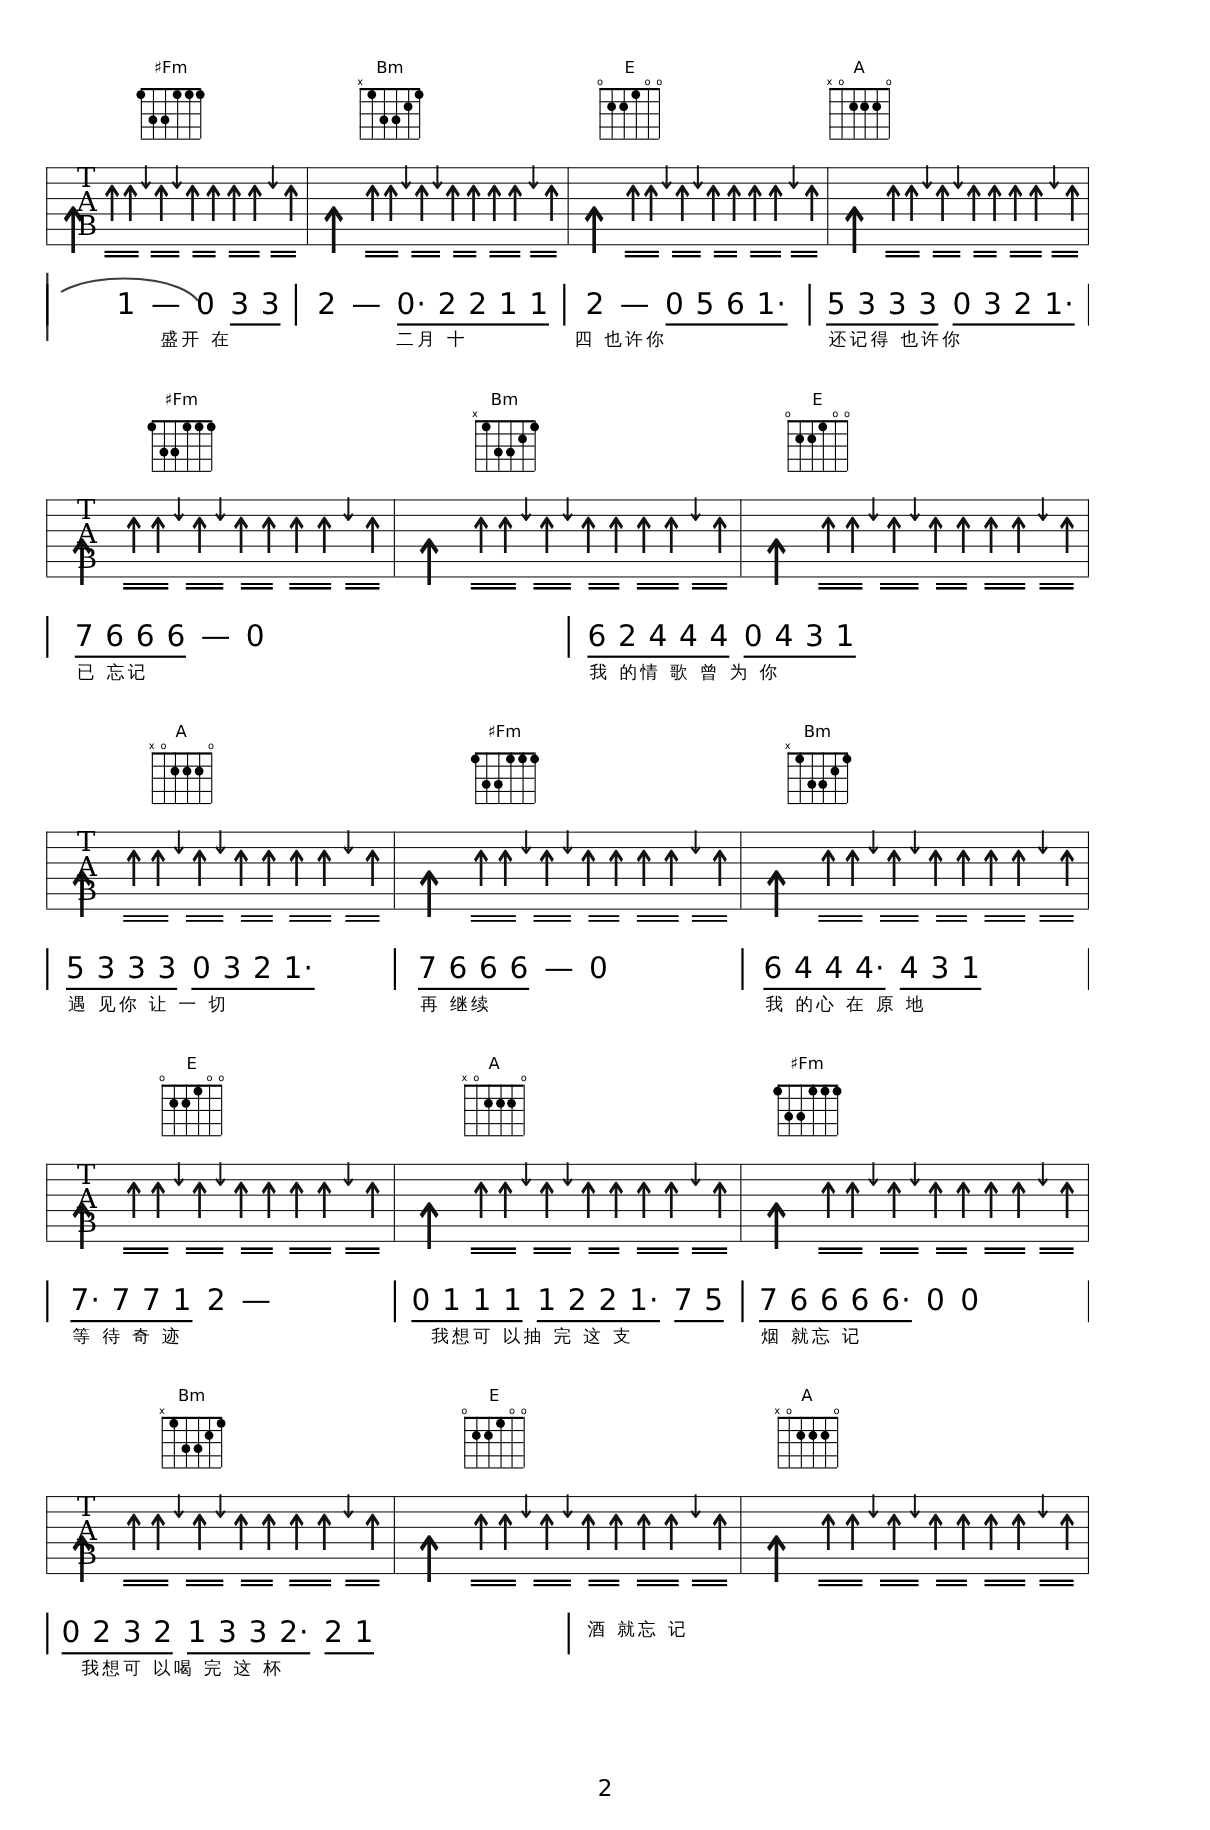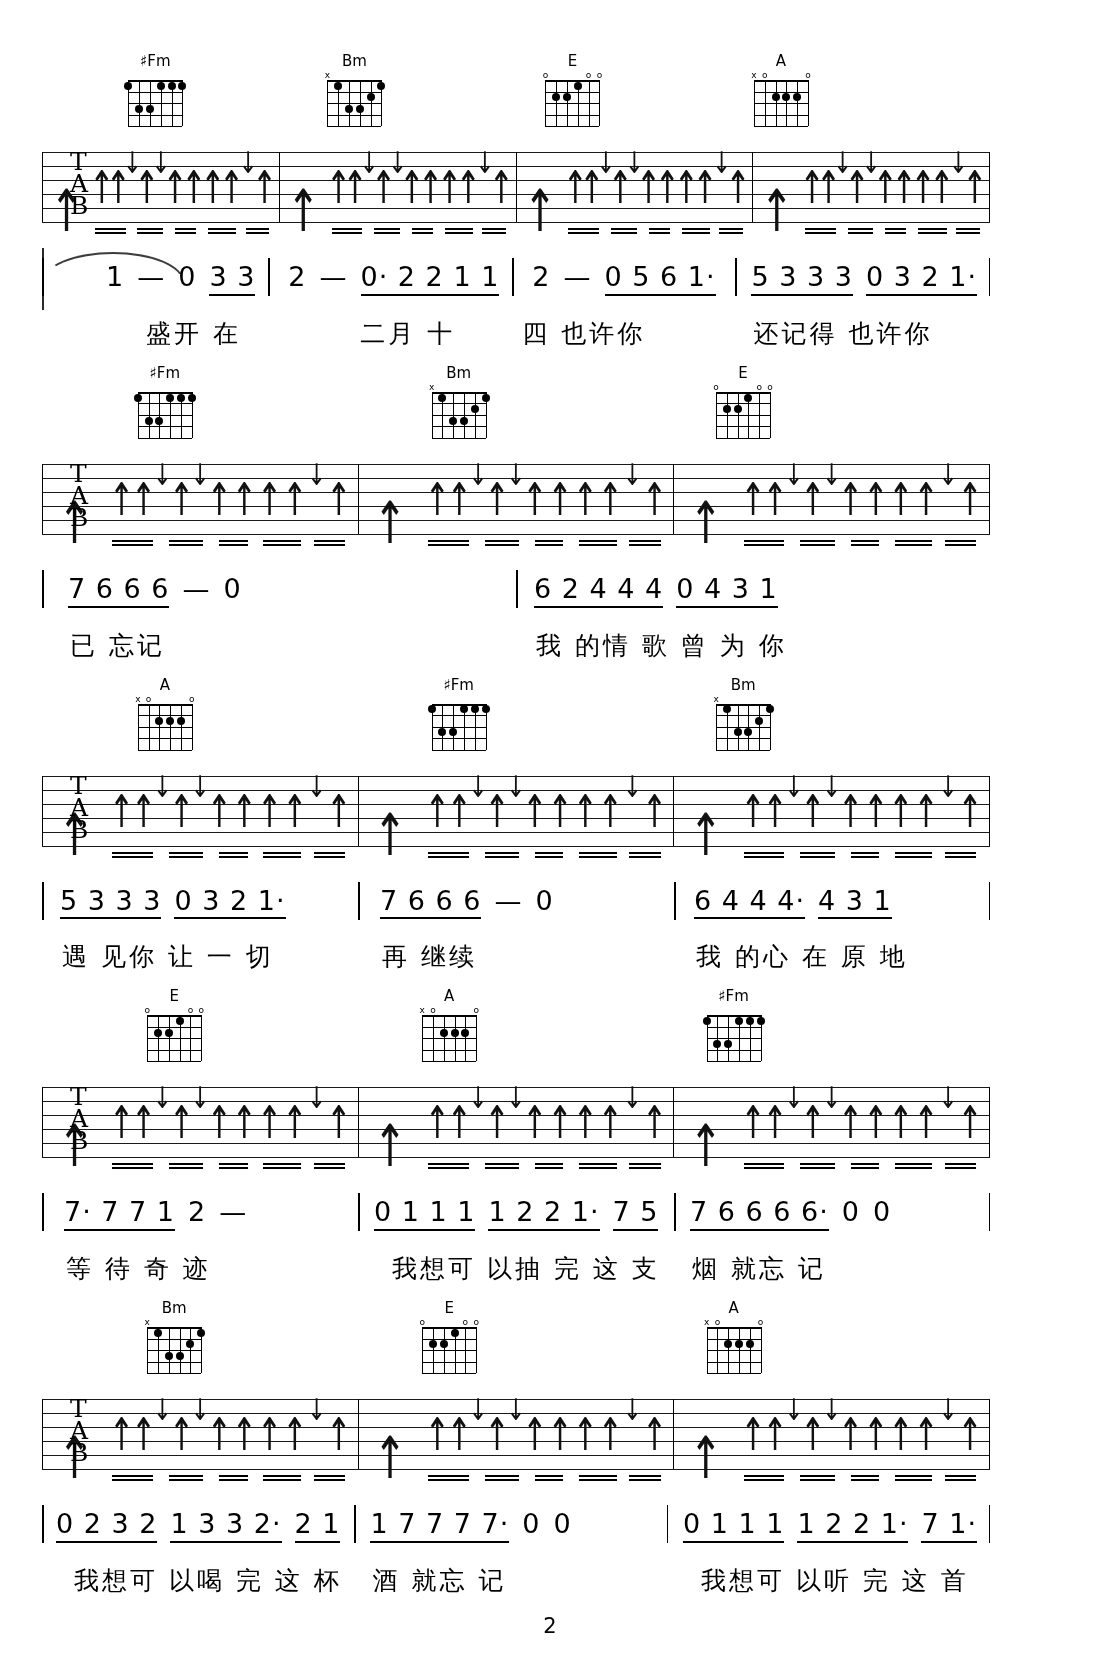--- a/index.html
+++ b/index.html
@@ -35,21 +35,21 @@
   .beam{position:absolute;top:76px;height:6px;
         background:linear-gradient(#000 0 2px,#ffffff 2px 4px,#000 4px 6px)}
   
   .melody-row{display:flex;margin-top:34px;min-height:84px}
   .mcell{flex:1;position:relative;padding-top:4px}
   .mbar{position:absolute;left:0;top:2px;width:1.5px;height:38px;background:#000}
   .mbar.end{left:auto;right:0}
   .mel-line{white-space:nowrap;font-size:27px;letter-spacing:1px}
   .tok{display:inline-block;margin-right:13px;line-height:1.25}
   .tok.u1{border-bottom:2px solid #000}
-  .lyric{font-size:25px;margin-top:21px;letter-spacing:3px;white-space:nowrap}
+  .lyric{font-size:16px;margin-top:3px;letter-spacing:3px;white-space:nowrap}
   .tie-arc{position:absolute;left:42px;top:252px;width:138px;height:26px;
            border:2px solid transparent;border-top:2px solid #3c3c3c;
            border-radius:50% 50% 0 0 / 100% 100% 0 0}
   .lead-line{position:absolute;left:42px;top:248px;width:2px;height:62px;background:#2a2a2a}
   .page-number{position:absolute;left:0;right:0;bottom:26px;text-align:center;font-size:21px}
 </style>
 </head>
 <body>
 
 <div class="page">
@@ -938,26 +938,19 @@
           </div>
         </div>
         <div class="melody-row">
           <div class="mcell">
             <div class="mbar"></div>
             <div class="mel-line" style="padding-left: 14px;"><span class="tok u1">0 2 3 2</span><span class="tok u1">1 3 3 2·</span><span class="tok u1">2 1</span></div>
             <div class="lyric" style="padding-left: 32px;">我想可 以喝 完  这 杯</div>
           </div>
           <div class="mcell">
             <div class="mbar"></div>
-            <div class="mel-line" style="padding-left: 16px;"><span class="tok u1">1 7 7 7 7·</span><span class="tok">0</span><span class="tok">0</span></div>
             <div class="lyric" style="padding-left: 18px;">酒 就忘 记</div>
-          </div>
-          <div class="mcell">
-            <div class="mbar"></div>
-            <div class="mbar end"></div>
-            <div class="mel-line" style="padding-left: 16px;"><span class="tok u1">0 1 1 1</span><span class="tok u1">1 2 2 1·</span><span class="tok u1">7 1·</span></div>
-            <div class="lyric" style="padding-left: 34px;">我想可 以听 完  这 首</div>
           </div>
         </div>
       </div>
     </div>
   <div class="page-number">2</div>
 </div>
 
 </body></html>

